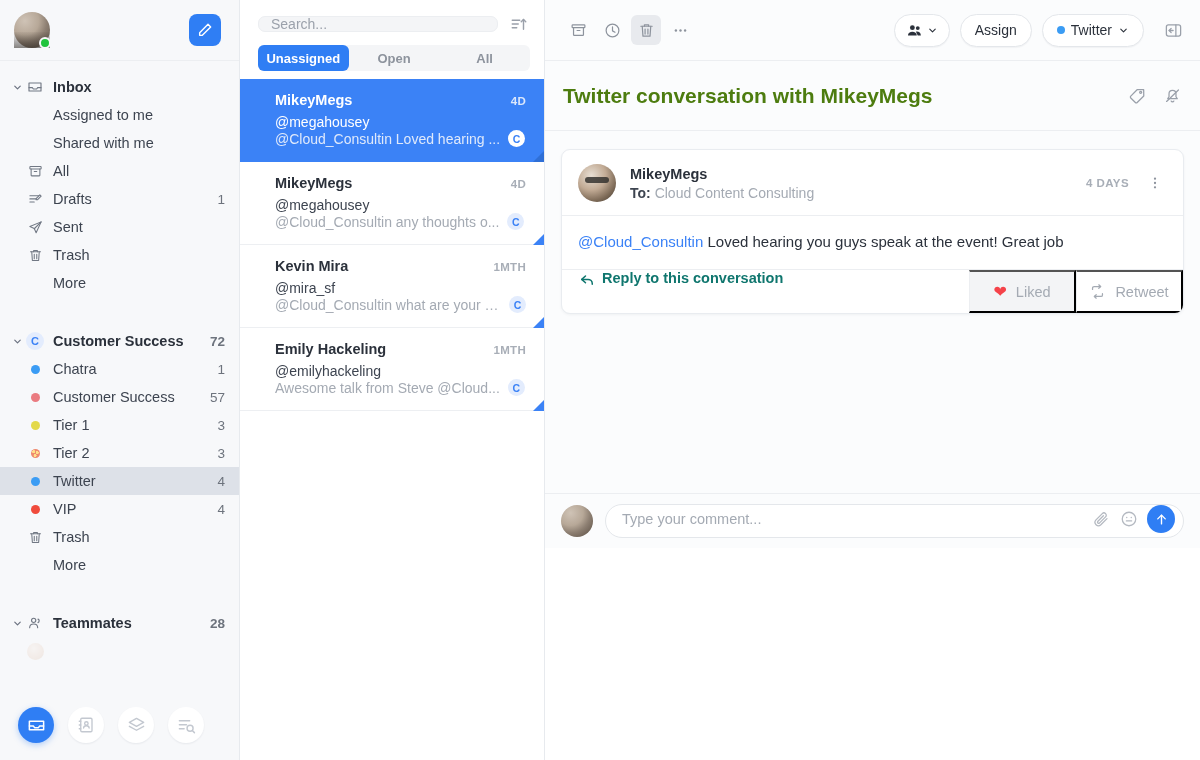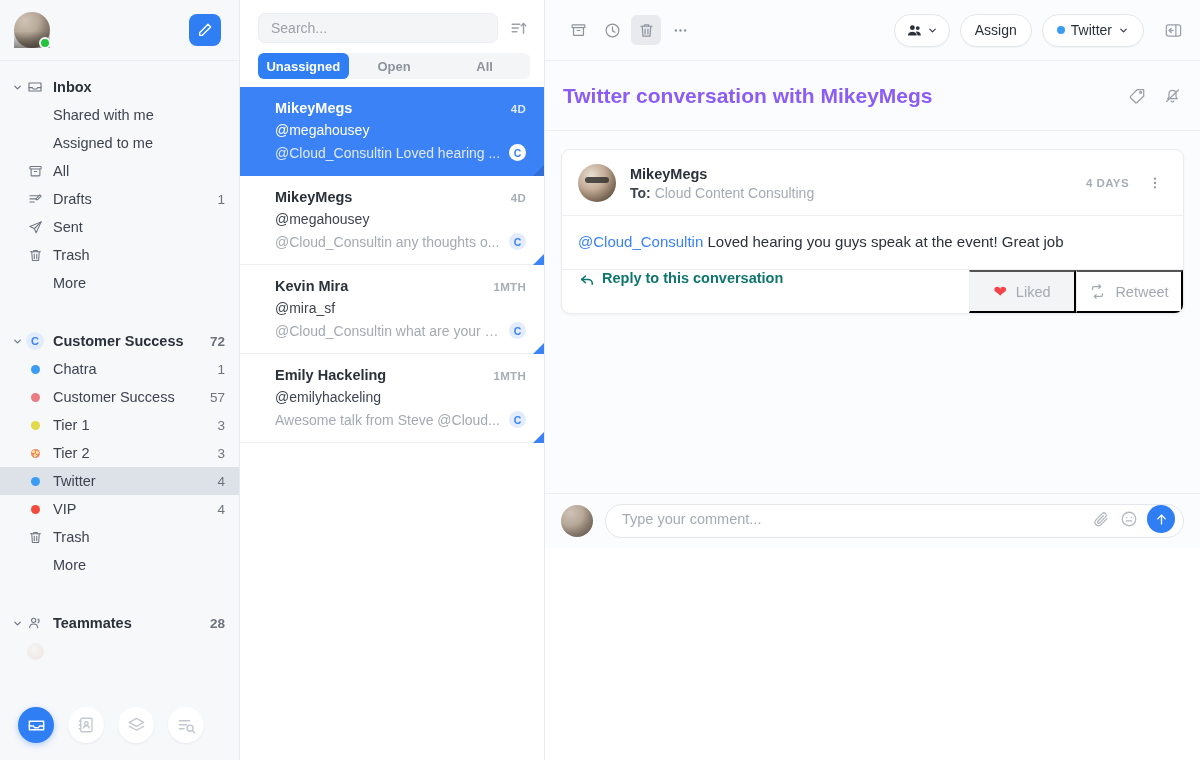--- a/index.html
+++ b/index.html
@@ -115,21 +115,21 @@
 
   
   .listpanel {
     width: 305px; height: 760px;
     background: #ffffff;
     border-right: 1px solid #e7eaee;
     display: flex; flex-direction: column;
   }
   .lp-search { padding: 13px 14px 10px 18px; display: flex; align-items: center; gap: 10px; }
   .search-box {
-    flex: 1; height: 30px; border-radius: 7px; background: #f4f5f7;
+    flex: 1; height: 16px; border-radius: 7px; background: #f4f5f7;
     border: 1px solid #eceef1; padding: 0 12px;
     font-size: 14px; color: #2b313b; font-family: inherit; outline: none;
   }
   .search-box::placeholder { color: #9ba1ab; }
   .sort-btn { background: none; border: none; cursor: pointer; color: #9aa0aa; padding: 2px; display: flex; }
   .lp-tabs {
     margin: 0 14px 8px 18px; height: 26px;
     background: #f4f5f7; border-radius: 6px; display: flex; align-items: center;
   }
   .tab {
@@ -155,22 +155,22 @@
   }
   .conv.selected::after { border-bottom-color: #2f6fd6; }
   .conv-top { display: flex; align-items: baseline; justify-content: space-between; }
   .conv-name { font-size: 14.5px; font-weight: 700; color: #2b313b; }
   .conv.selected .conv-name { color: #fff; }
   .conv-time { font-size: 11.5px; font-weight: 600; color: #a8aeb7; letter-spacing: .3px; }
   .conv.selected .conv-time { color: #dbe7fb; }
   .conv-handle { font-size: 14px; color: #3d4450; margin-top: 6px; }
   .conv.selected .conv-handle { color: #fff; }
   .conv-prev {
-    display: flex; align-items: center; justify-content: space-between;
-    margin-top: 6px; gap: 8px;
+    display: flex; align-items: center; 
+    margin-top: 0; gap: 8px;
   }
   .conv-snippet {
     font-size: 14px; color: #a4aab3; white-space: nowrap; overflow: hidden; text-overflow: ellipsis;
   }
   .conv.selected .conv-snippet { color: #dfe9fb; }
   .cbadge {
     flex: 0 0 17px; width: 17px; height: 17px; border-radius: 50%;
     background: #e3ecfd; color: #3b82f6;
     font-size: 10.5px; font-weight: 700;
     display: flex; align-items: center; justify-content: center;
@@ -201,21 +201,21 @@
   .pill .bluedot { width: 8px; height: 8px; border-radius: 50%; background: #3b9cf4; }
   .panel-toggle {
     width: 30px; height: 30px; border: none; background: transparent; cursor: pointer;
     color: #9aa0aa; display: flex; align-items: center; justify-content: center; margin-left: 4px;
   }
 
   .conv-header {
     height: 70px; flex: 0 0 70px; display: flex; align-items: center;
     padding: 0 18px 0 18px; border-bottom: 1px solid #eceef1; background: #fbfcfd;
   }
-  .conv-title { font-size: 21px; font-weight: 700; color: #8b5cf6; }
+  .conv-title { font-size: 21px; font-weight: 700; color: #4d7c0f; }
   .ch-icons { margin-left: auto; display: flex; align-items: center; gap: 16px; }
   .ch-icon { background: none; border: none; cursor: pointer; color: #9aa0aa; display: flex; }
 
   .thread { flex: 1; overflow: hidden; padding: 18px 16px 0 16px; }
   .msg-card {
     background: #fff; border: 1px solid #e9ecf0; border-radius: 9px;
     box-shadow: 0 1px 3px rgba(25,35,60,.05); overflow: hidden;
   }
   .msg-head { display: flex; align-items: center; padding: 14px 16px 13px 16px; }
   .msg-av {
@@ -308,26 +308,26 @@
                 <path d="M3 6h18v12H3z"></path>
                 <path d="M3 13h5l1.5 2h5L16 13h5"></path>
               </svg>
           </span>
           <span class="sb-label">Inbox</span>
         </div>
 
         <div class="sb-row">
           <span class="chev"></span>
           <span class="ico spacer"></span>
+          <span class="sb-label">Assigned to me</span>
+        </div>
+        <div class="sb-row">
+          <span class="chev"></span>
+          <span class="ico spacer"></span>
           <span class="sb-label">Shared with me</span>
-        </div>
-        <div class="sb-row">
-          <span class="chev"></span>
-          <span class="ico spacer"></span>
-          <span class="sb-label">Assigned to me</span>
         </div>
         <div class="sb-row">
           <span class="chev"></span>
           <span class="ico">
             <svg width="15" height="15" viewBox="0 0 24 24" fill="none" stroke="currentColor" stroke-width="1.7" stroke-linecap="round" stroke-linejoin="round">
                 <rect x="3" y="4" width="18" height="4" rx="1"></rect>
                 <path d="M5 8v10a1 1 0 0 0 1 1h12a1 1 0 0 0 1-1V8"></path>
                 <path d="M10 12h4"></path>
               </svg>
           </span>

